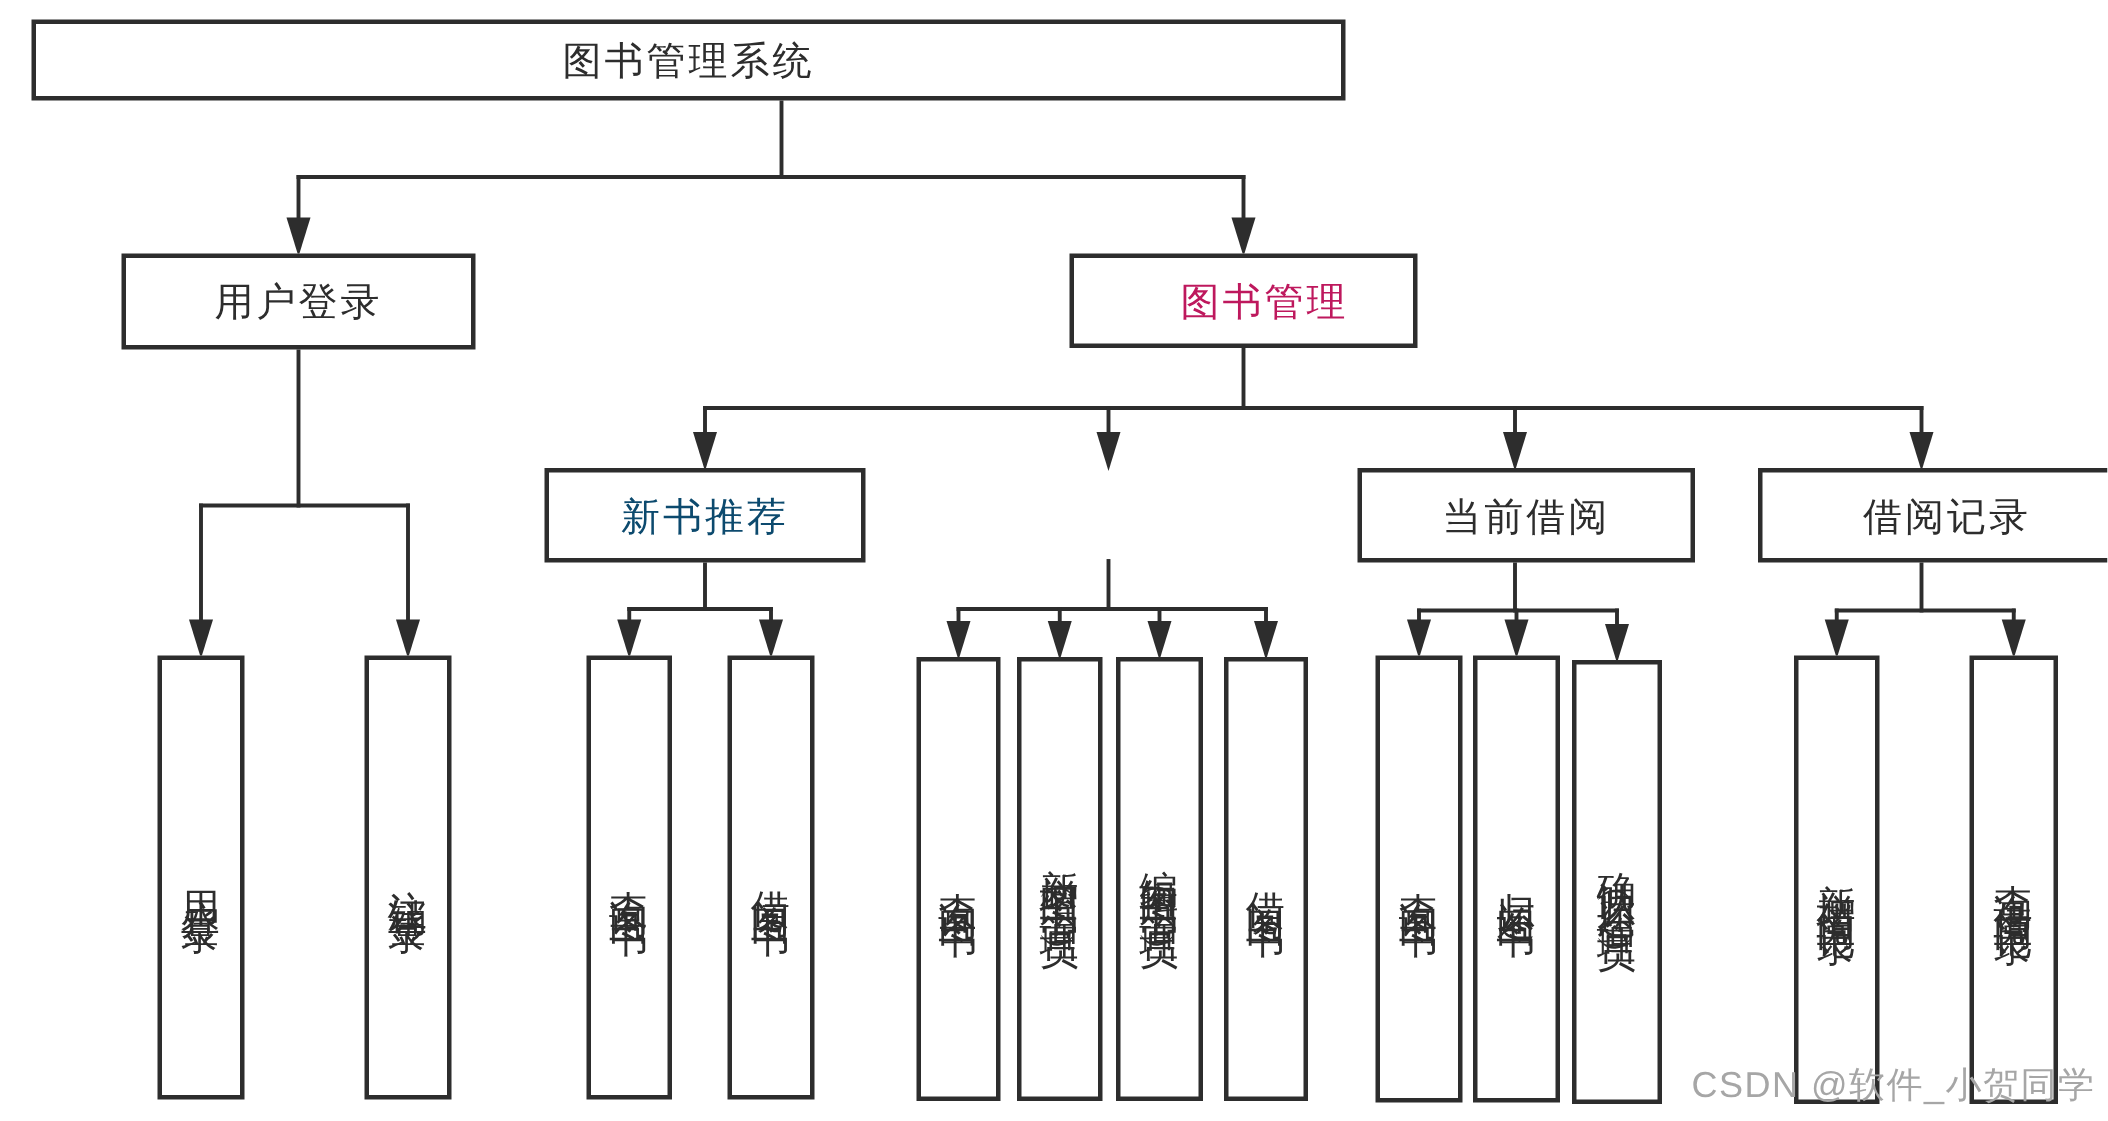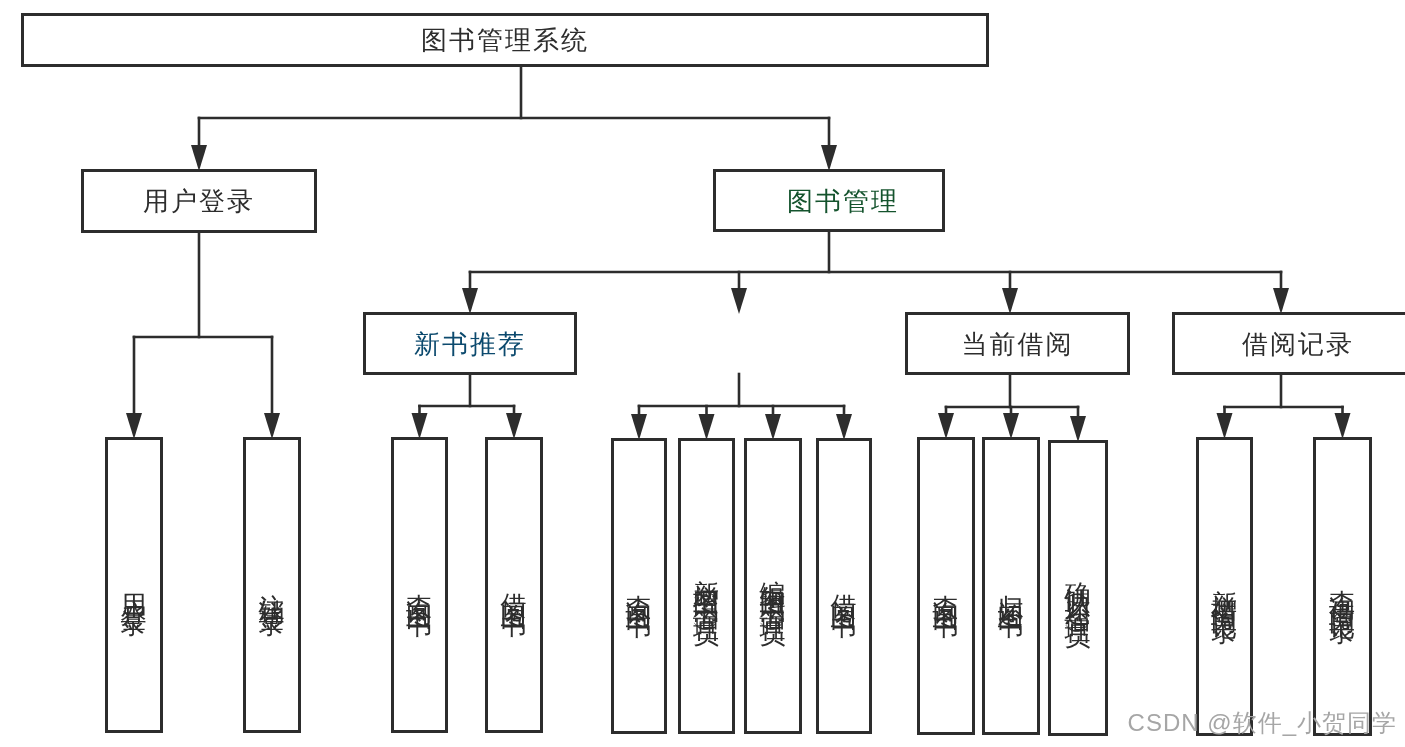--- a/index.html
+++ b/index.html
@@ -97,28 +97,28 @@
       <line x1="1078" y1="407" x2="1078" y2="420" stroke="#2d2d2d" stroke-width="2.6" stroke-linecap="square"></line>
       <polygon points="1070,416 1086,416 1078,442" fill="#2d2d2d"></polygon>
       <line x1="1281" y1="373" x2="1281" y2="407" stroke="#2d2d2d" stroke-width="2.6" stroke-linecap="square"></line>
       <line x1="1224.5" y1="407" x2="1342.5" y2="407" stroke="#2d2d2d" stroke-width="2.6" stroke-linecap="square"></line>
       <line x1="1224.5" y1="407" x2="1224.5" y2="417" stroke="#2d2d2d" stroke-width="2.6" stroke-linecap="square"></line>
       <polygon points="1216.5,413 1232.5,413 1224.5,439" fill="#2d2d2d"></polygon>
       <line x1="1342.5" y1="407" x2="1342.5" y2="417" stroke="#2d2d2d" stroke-width="2.6" stroke-linecap="square"></line>
       <polygon points="1334.5,413 1350.5,413 1342.5,439" fill="#2d2d2d"></polygon>
     </svg>
   <div class="watermark" style="color: rgb(166, 166, 166);">CSDN @软件_小贺同学</div>
-<div class="node" style="left: 21px; top: 13px; width: 968px; height: 54px; border-color: rgb(45, 45, 45);">
+<div class="node" style="left: 21px; top: 13px; width: 876px; height: 54px; border-color: rgb(45, 45, 45);">
       <span class="label" style="color: rgb(45, 45, 45);">图书管理系统</span>
     </div>
     <div class="node" style="left: 81px; top: 169px; width: 236px; height: 64px; border-color: rgb(45, 45, 45);">
       <span class="label" style="color: rgb(45, 45, 45);">用户登录</span>
     </div>
     <div class="node" style="left: 713px; top: 169px; width: 232px; height: 63px; border-color: rgb(45, 45, 45);">
-      <span class="label" style="color: #14532d; margin-left: 28px;">图书管理</span>
+      <span class="label" style="color: #be185d; margin-left: 28px;">图书管理</span>
     </div>
     <div class="node" style="left: 363px; top: 312px; width: 214px; height: 63px; border-color: rgb(45, 45, 45);">
       <span class="label" style="color: #0c4a6e;">新书推荐</span>
     </div>
     <div class="node" style="left: 905px; top: 312px; width: 225px; height: 63px; border-color: rgb(45, 45, 45);">
       <span class="label" style="color: rgb(45, 45, 45);">当前借阅</span>
     </div>
     <div class="node" style="left: 1172px; top: 312px; width: 252px; height: 63px; border-color: rgb(45, 45, 45);">
       <span class="label" style="color: rgb(45, 45, 45);">借阅记录</span>
     </div>

